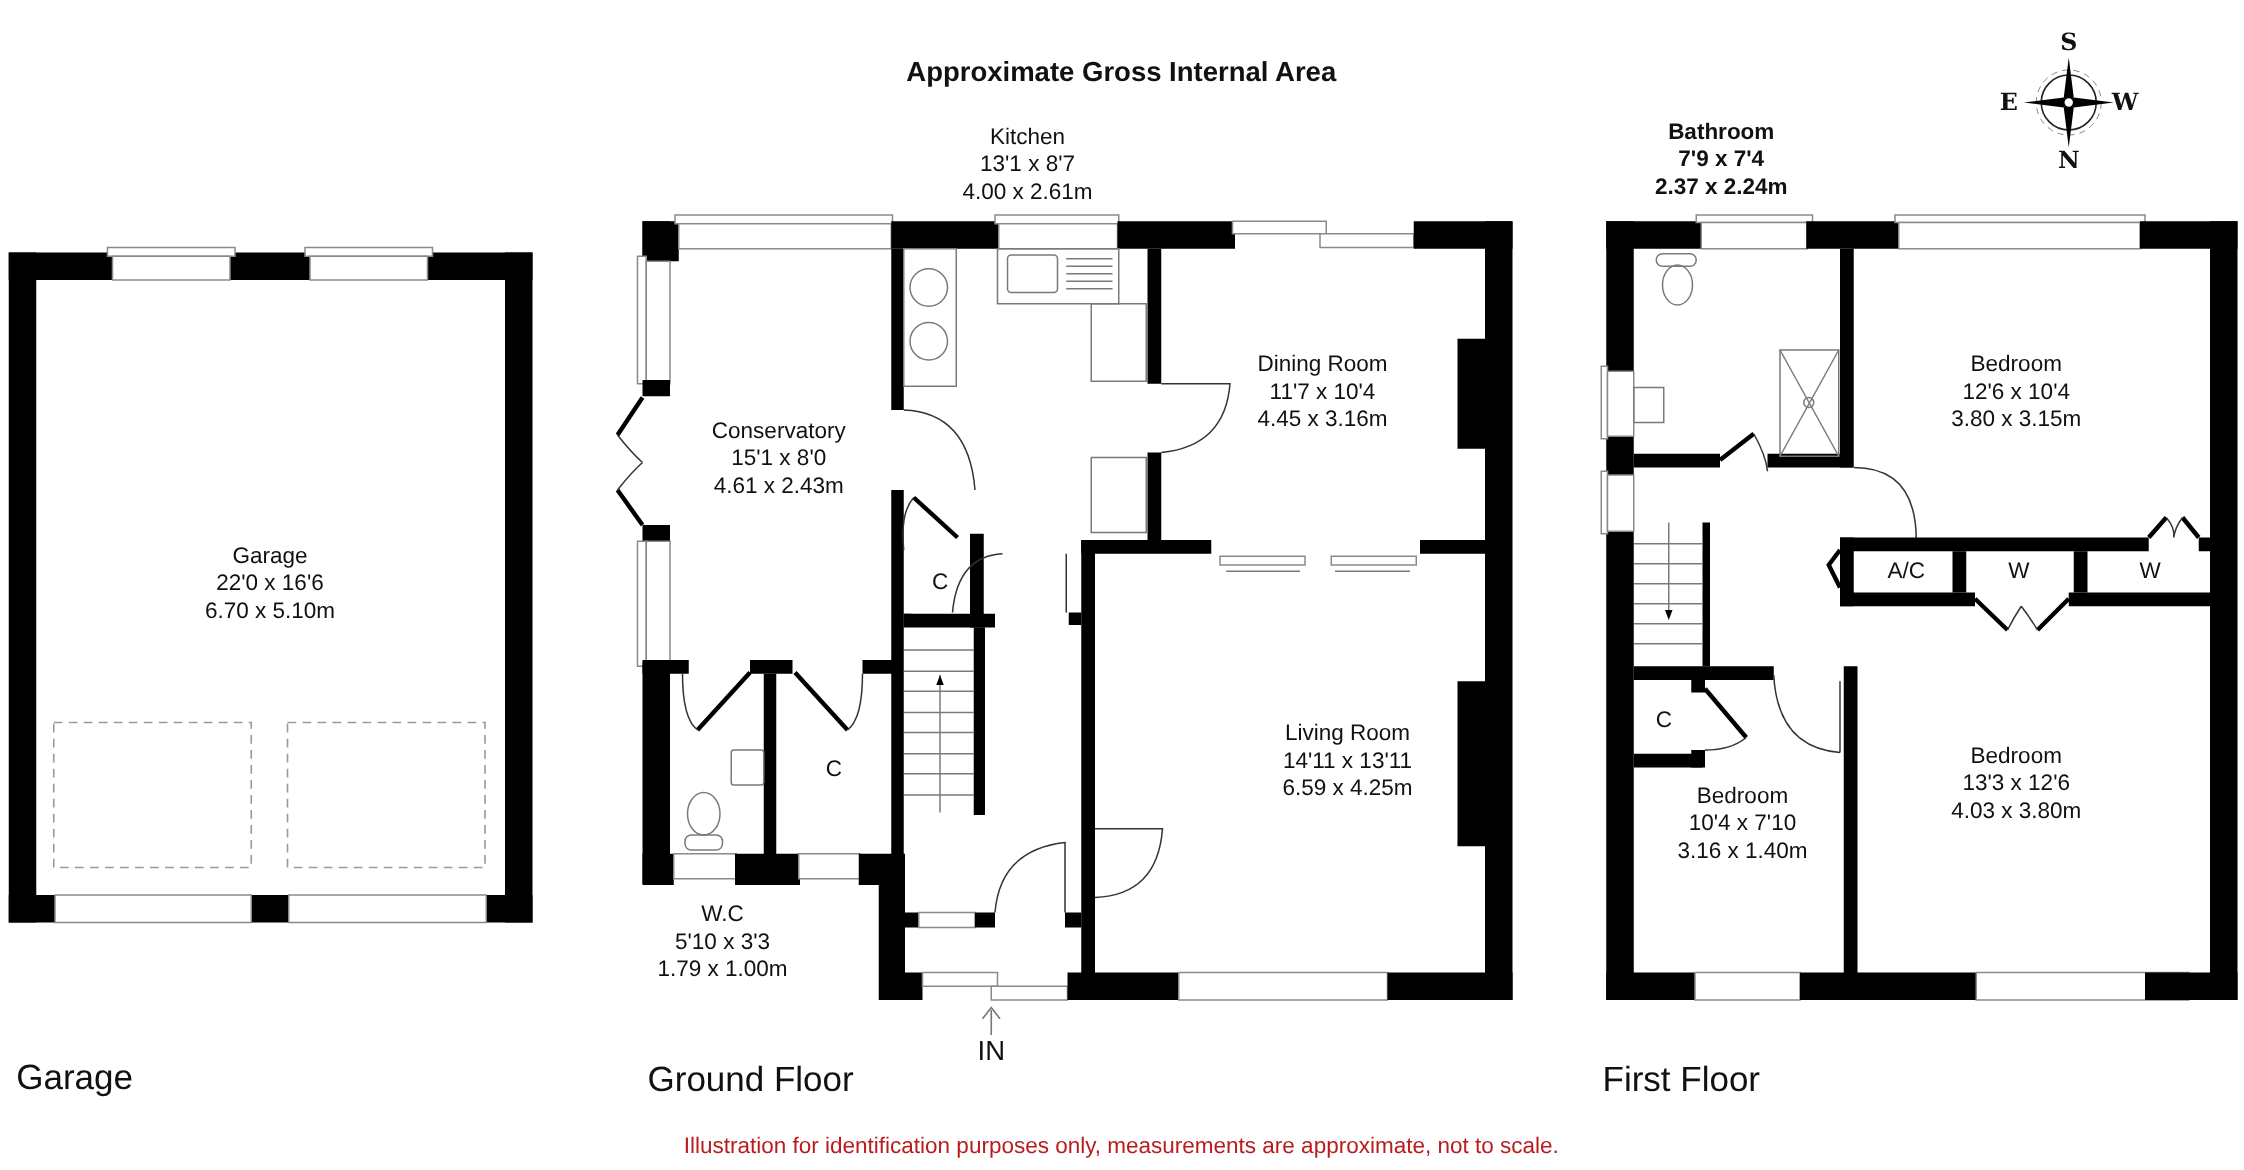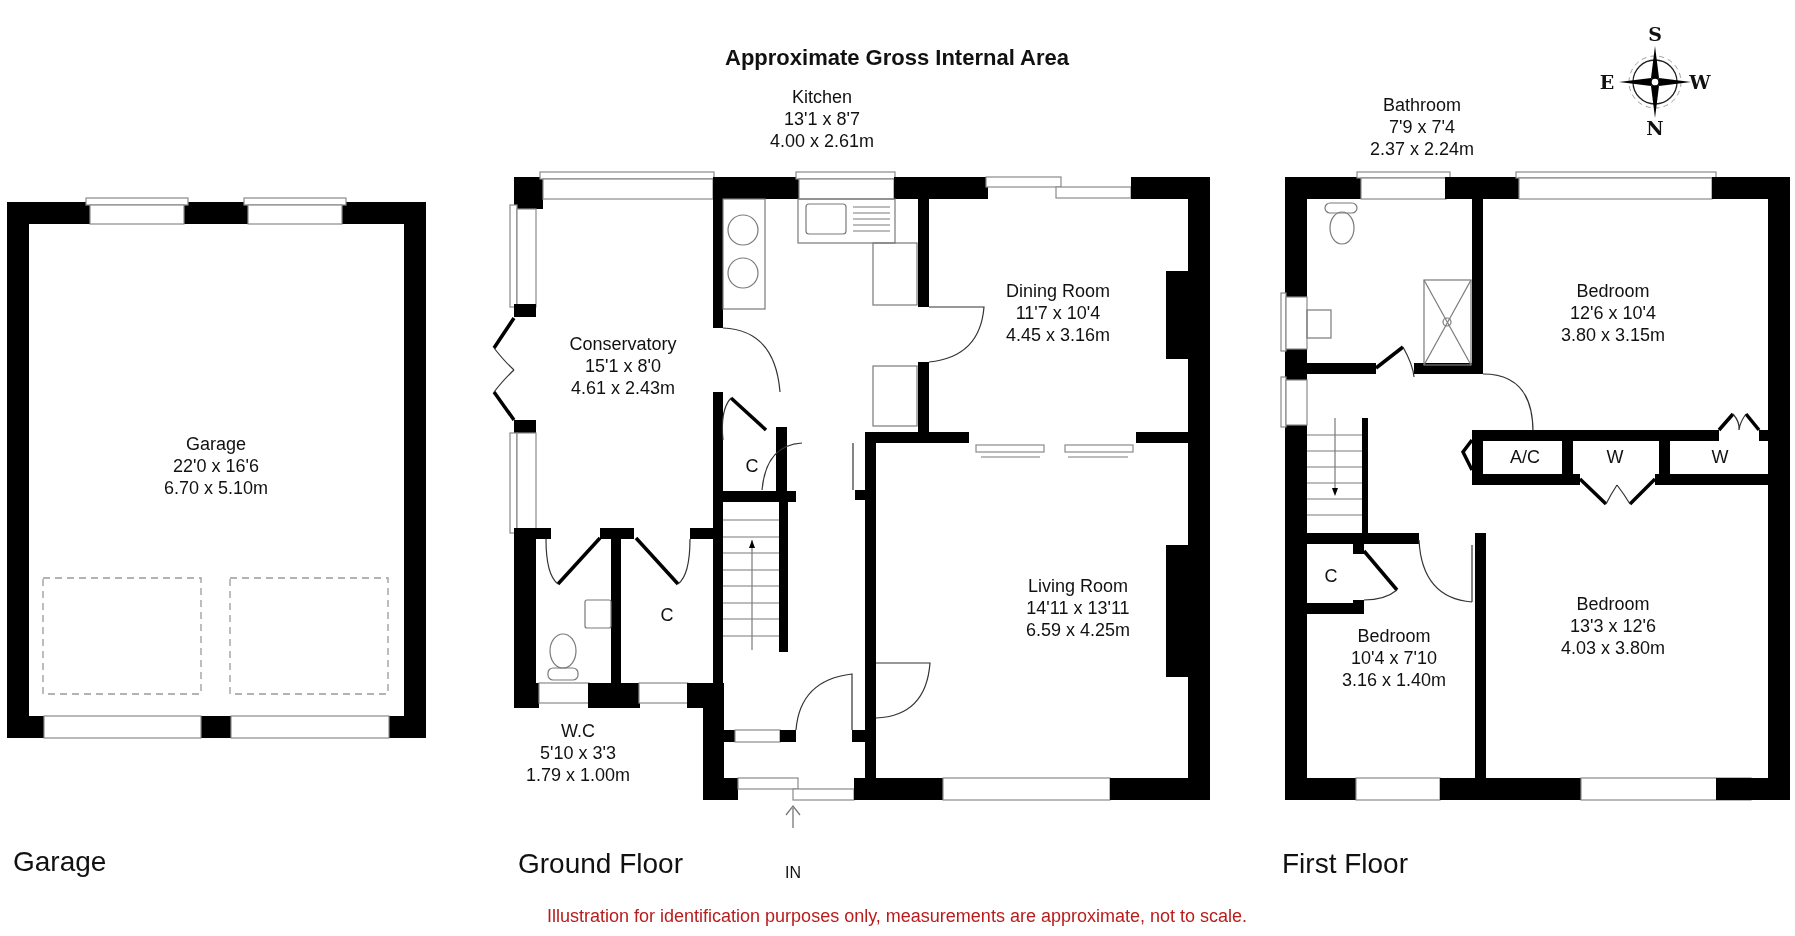--- a/index.html
+++ b/index.html
@@ -5,21 +5,21 @@
   html, body { margin: 0; padding: 0; background: #ffffff; }
   body { width: 1795px; height: 936px; position: relative; overflow: hidden; font-family: "Liberation Sans", sans-serif; color: #111; }
   #plan { position: absolute; left: 0; top: 0; }
   .lbl { position: absolute; text-align: center; font-size: 18px; line-height: 22px; color: #111; transform: translateX(-50%); white-space: nowrap; }
   .lbl div { display: block; }
   .hdr { position: absolute; left: 897px; top: 4px; transform: translateX(-50%); text-align: right; font-weight: bold; font-size: 22px; line-height: 27px; margin-top: 40px; }
   .floor-title { position: absolute; font-size: 28px; color: #111; }
   .disclaimer { position: absolute; left: 897px; top: 906px; transform: translateX(-50%); font-size: 18px; white-space: nowrap; color: #b91c1c; }
   .small { position: absolute; font-size: 18px; transform: translate(-50%, -50%); }
   .compass-letter { position: absolute; font-family: "DejaVu Serif", serif; font-weight: bold; font-size: 19px; transform: translate(-50%, -50%); }
-  .in-label { position: absolute; font-size: 16px; transform: translateX(-50%); margin-top: 36px; }
+  .in-label { position: absolute; font-size: 22px; transform: translateX(-50%); }
 </style>
 </head>
 <body>
 
 <svg id="plan" width="1795" height="936" viewBox="0 0 1795 936" xmlns="http://www.w3.org/2000/svg">
   <defs>
     <style>
       .w { fill: #000; }
       .win { fill: #fff; stroke: #8a8a8a; stroke-width: 1.2; }
       .fx { fill: none; stroke: #7a7a7a; stroke-width: 1.2; }
@@ -268,21 +268,21 @@
 <span class="compass-letter" style="left:1655px;top:128px;">N</span>
 <span class="compass-letter" style="left:1607px;top:82px;">E</span>
 <span class="compass-letter" style="left:1700px;top:82px;">W</span>
 
 <div class="lbl" style="left:216px;top:433px;">
   <div>Garage</div>
   <div>22'0 x 16'6</div>
   <div>6.70 x 5.10m</div>
 </div>
 
-<div class="lbl" style="left:822px;top:86px;">
+<div class="lbl" style="left:822px;top:98px;">
   <div>Kitchen</div>
   <div>13'1 x 8'7</div>
   <div>4.00 x 2.61m</div>
 </div>
 <div class="lbl" style="left:623px;top:333px;text-align:center;">
   <div>Conservatory</div>
   <div>15'1 x 8'0</div>
   <div>4.61 x 2.43m</div>
 </div>
 <div class="lbl" style="left:1058px;top:280px;">
@@ -297,21 +297,21 @@
 </div>
 <div class="lbl" style="left:578px;top:720px;">
   <div>W.C</div>
   <div>5'10 x 3'3</div>
   <div>1.79 x 1.00m</div>
 </div>
 <span class="small" style="left:752px;top:466px;">C</span>
 <span class="small" style="left:667px;top:615px;">C</span>
 <span class="in-label" style="left:793px;top:828px;">IN</span>
 
-<div class="lbl" style="left:1422px;top:94px;">
+<div class="lbl" style="left:1377px;top:94px;font-weight:bold;">
   <div>Bathroom</div>
   <div>7'9 x 7'4</div>
   <div>2.37 x 2.24m</div>
 </div>
 <div class="lbl" style="left:1613px;top:280px;">
   <div>Bedroom</div>
   <div>12'6 x 10'4</div>
   <div>3.80 x 3.15m</div>
 </div>
 <div class="lbl" style="left:1613px;top:593px;">

